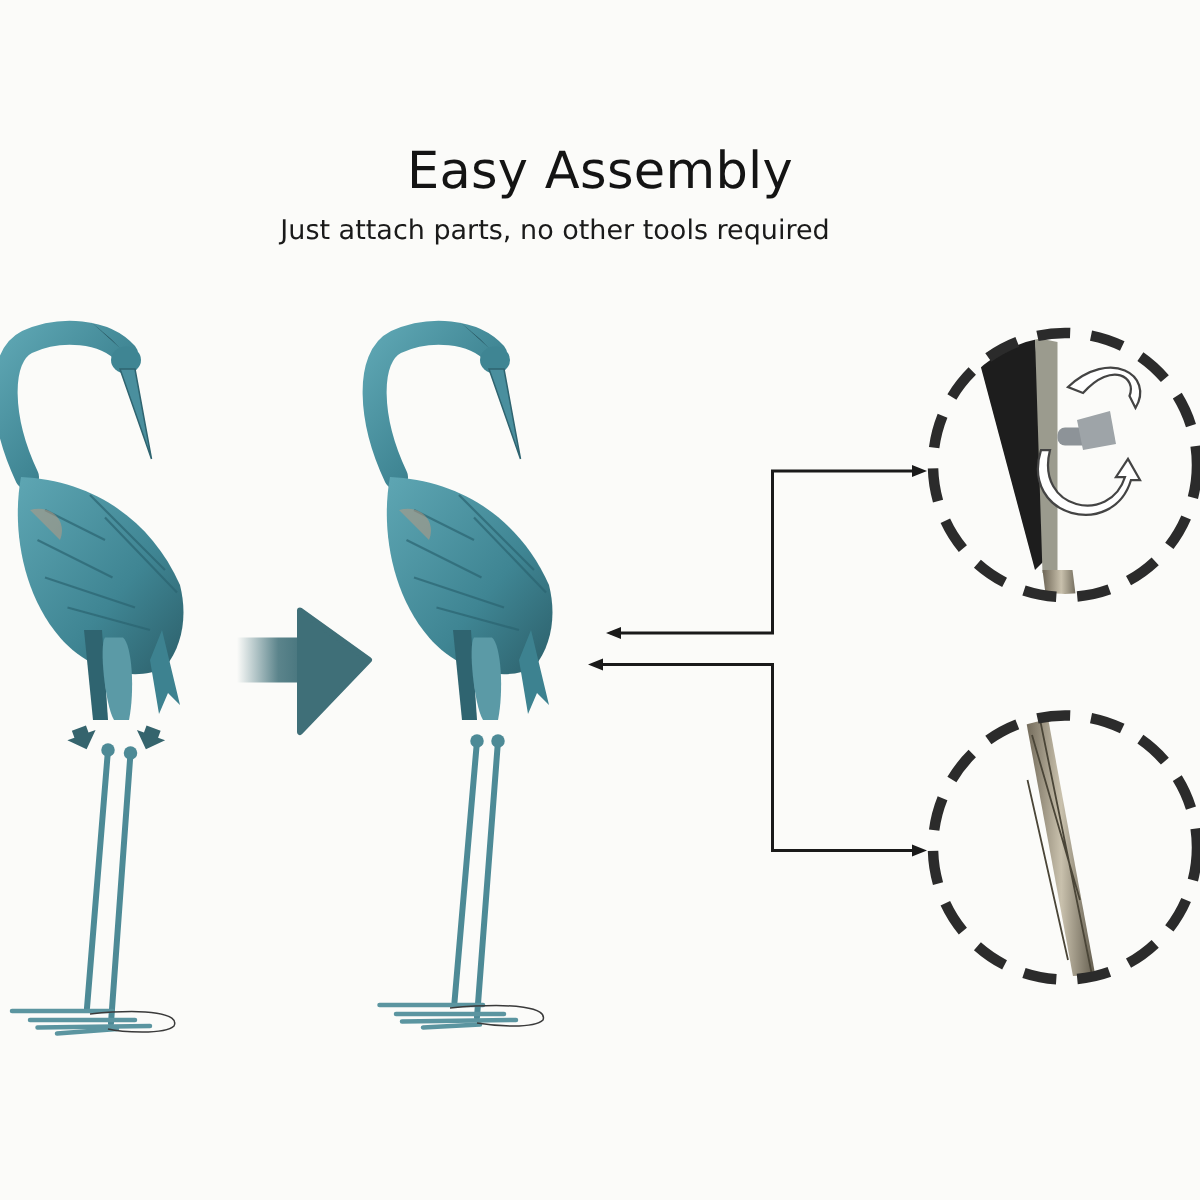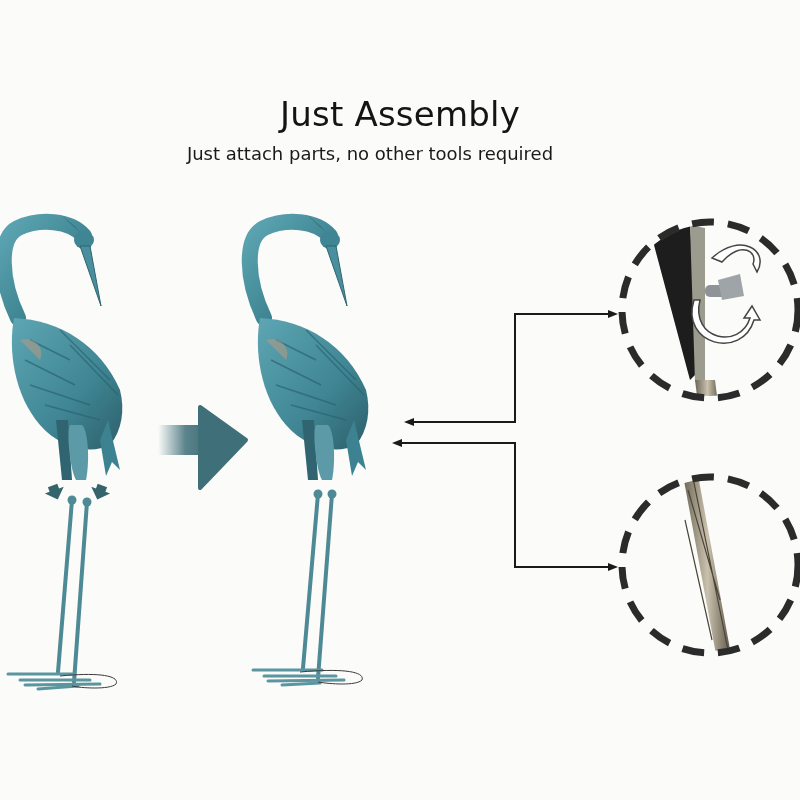--- a/index.html
+++ b/index.html
@@ -4,21 +4,21 @@
 <style>
   html,body{margin:0;padding:0;}
   body{width:800px;height:800px;background:#fbfbf9;position:relative;overflow:hidden;font-family:"DejaVu Sans",sans-serif;}
   .title{position:absolute;left:0;width:800px;top:94px;text-align:center;font-size:34px;color:#141414;letter-spacing:0.2px;}
   .subtitle{position:absolute;left:0;width:740px;top:143px;text-align:center;font-size:18px;color:#1a1a1a;}
   svg.stage{position:absolute;left:0;top:0;}
 </style>
 </head>
 <body>
 
-<div class="title">Just Assembly</div>
+<div class="title">Easy Assembly</div>
 <div class="subtitle">Just attach parts, no other tools required</div>
 
 <svg class="stage" width="800" height="800" viewBox="0 0 800 800">
   <defs>
     <linearGradient id="bodyGrad" x1="0" y1="0" x2="1" y2="1">
       <stop offset="0" stop-color="#5ea6b3"></stop>
       <stop offset="0.6" stop-color="#3f8593"></stop>
       <stop offset="1" stop-color="#2c5f6a"></stop>
     </linearGradient>
     <linearGradient id="arrowFade" x1="0" y1="0" x2="1" y2="0">

